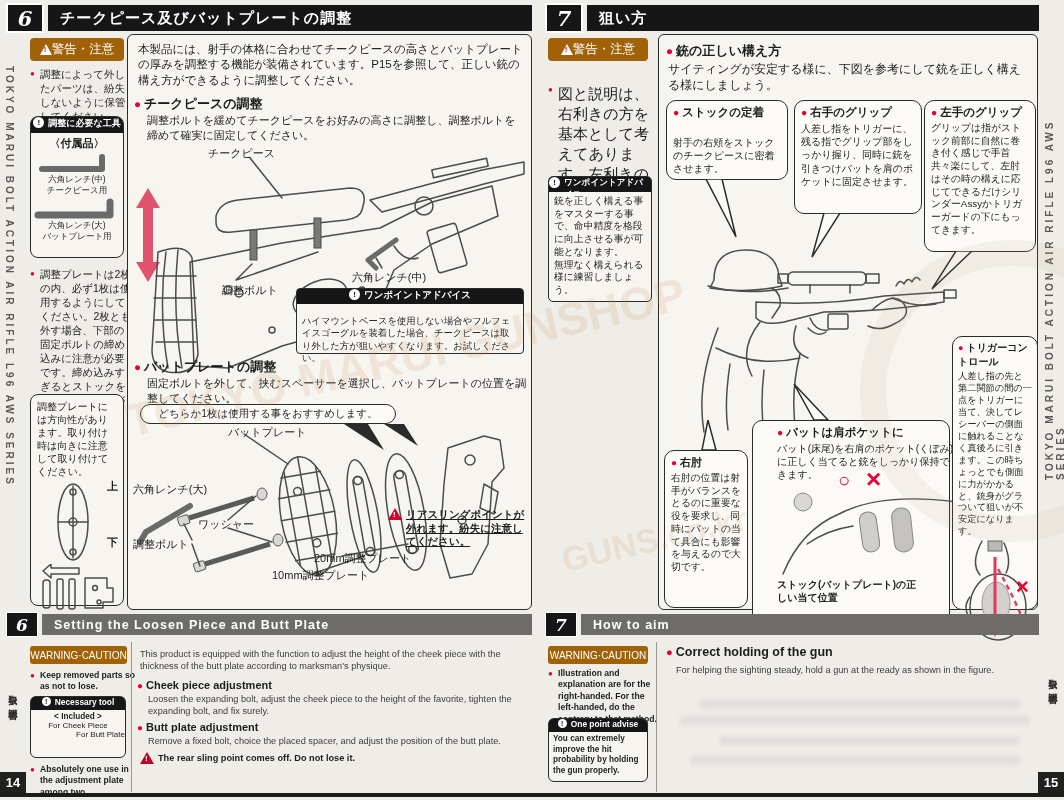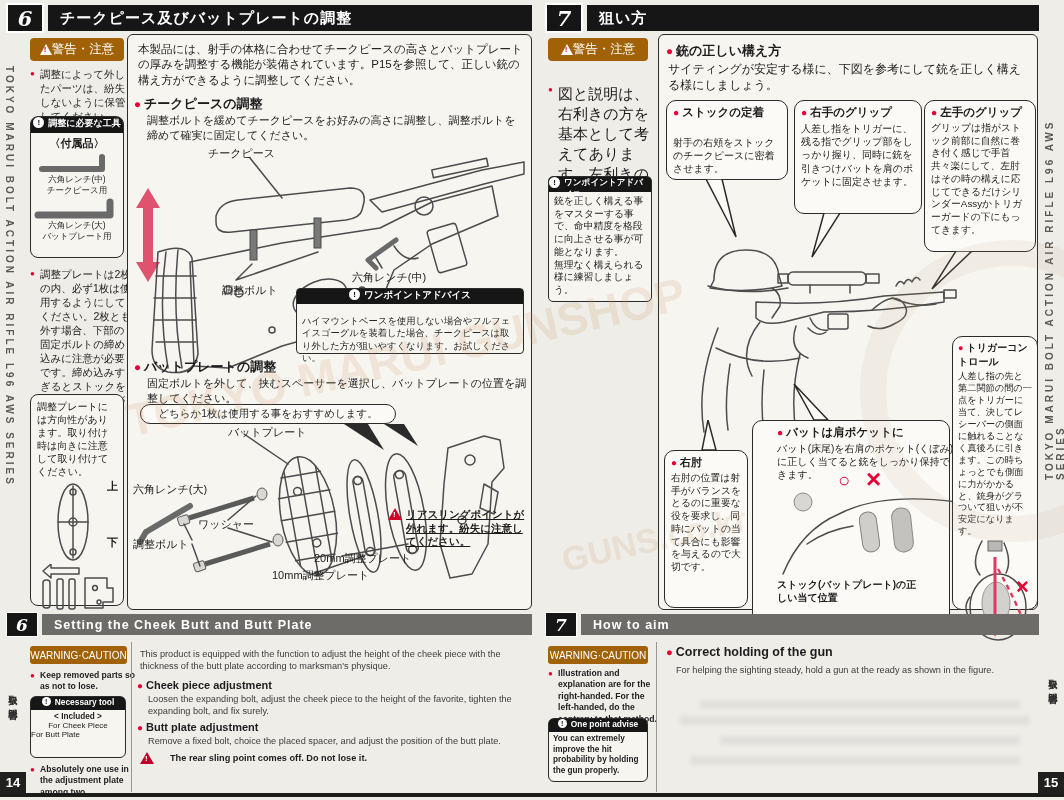--- a/index.html
+++ b/index.html
@@ -339,44 +339,44 @@
       <polygon points="30,82 44,82 37,98" fill="#e0395c"></polygon>
       <path d="M40 30 Q58 62 66 84" stroke="#e0395c" stroke-width="2.4" stroke-dasharray="5 4" fill="none"></path>
       <polygon points="58,82 70,76 70,92" fill="#e0395c"></polygon>
     </svg>
   </div>
   <span class="okng" style="left:1016px;top:576px;font-size:22px;">×</span>
 
   <div class="abs" style="left:860px;top:240px;width:250px;height:250px;border:26px solid rgba(185,160,120,.10);border-radius:50%;z-index:39;"></div>
 
   <div class="numbox abs" style="left:6px;top:612px;width:32px;height:25px;font-size:17px;border-width:1.5px;">6</div>
-  <div class="hbar hbar-en abs" style="left:42px;top:614px;width:490px;height:21px;font-size:12.5px;">Setting the Cheek Butt and Butt Plate</div>
+  <div class="hbar hbar-en abs" style="left:42px;top:614px;width:490px;height:21px;font-size:12.5px;">Setting the Loosen Piece and Butt Plate</div>
 
   <div class="badge abs" style="left:30px;top:646px;width:97px;height:18px;font-size:10px;border-radius:3px;">WARNING·CAUTION</div>
   <div class="note b" style="left:30px;top:670px;width:96px;font-size:8.6px;">Keep removed parts so as not to lose.</div>
 
   <div class="box abs" style="left:30px;top:696px;width:96px;height:62px;border-radius:6px;border-width:1.2px;">
     <div class="boxhead" style="height:13px;font-size:8.4px;border-radius:4px 4px 0 0;">
       <span class="excl" style="width:9px;height:9px;font-size:7px;"></span>
       <span>Necessary tool</span>
     </div>
     <div class="b" style="text-align:center;font-size:8.2px;margin-top:2px;">&lt; Included &gt;</div>
     <div style="text-align:center;font-size:8px;">For Cheek Piece</div>
-    <div style="text-align:left;font-size:8px;">For Butt Plate</div>
+    <div style="text-align:right;font-size:8px;">For Butt Plate</div>
   </div>
   <div class="note b" style="left:30px;top:764px;width:96px;font-size:8.6px;">Absolutely one use in the adjustment plate among two.</div>
 
   <div class="abs" style="left:131px;top:642px;width:1px;height:150px;background:#9a9892;"></div>
 
   <div class="t" style="left:140px;top:648px;width:388px;font-size:9.2px;color:#3c3c3c;">This product is equipped with the function to adjust the height of the cheek piece with the thickness of the butt plate according to marksman's physique.</div>
   <div class="t b rb" style="left:137px;top:678px;font-size:11px;">Cheek piece adjustment</div>
   <div class="t" style="left:148px;top:693px;width:378px;font-size:9.2px;color:#3c3c3c;">Loosen the expanding bolt, adjust the cheek piece to the height of the favorite, tighten the expanding bolt, and fix surely.</div>
   <div class="t b rb" style="left:137px;top:720px;font-size:11px;">Butt plate adjustment</div>
   <div class="t" style="left:148px;top:735px;width:378px;font-size:9.2px;color:#3c3c3c;">Remove a fixed bolt, choice the placed spacer, and adjust the position of the butt plate.</div>
-  <div class="abs" style="left:140px;top:752px;display:flex;gap:16px;align-items:center;">
+  <div class="abs" style="left:140px;top:752px;display:flex;gap:4px;align-items:center;">
     <span class="rtri" style="border-bottom-color:#c00028;"></span>
     <span class="b" style="font-size:9.2px;">The rear sling point comes off. Do not lose it.</span>
   </div>
 
   <div class="numbox abs" style="left:545px;top:612px;width:32px;height:25px;font-size:17px;border-width:1.5px;">7</div>
   <div class="hbar hbar-en abs" style="left:581px;top:614px;width:458px;height:21px;font-size:12.5px;">How to aim</div>
 
   <div class="badge abs" style="left:548px;top:646px;width:100px;height:18px;font-size:10px;border-radius:3px;">WARNING·CAUTION</div>
   <div class="note b" style="left:548px;top:668px;width:100px;font-size:8.6px;">Illustration and explanation are for the right-handed. For the left-handed, do the contrary to that method.</div>
 

